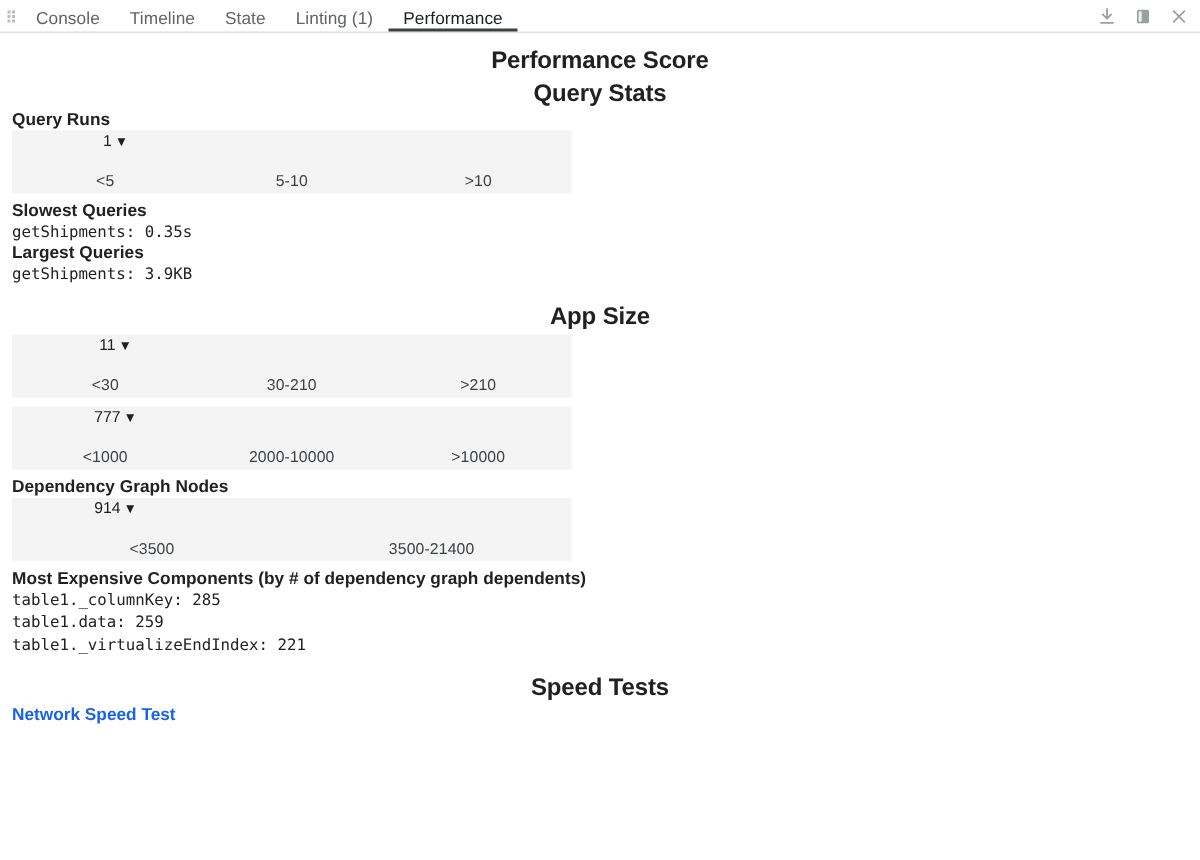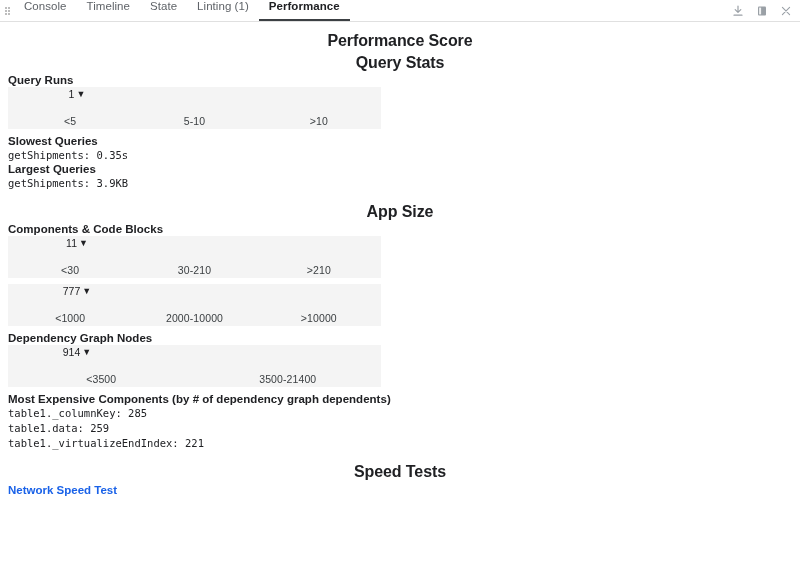--- a/index.html
+++ b/index.html
@@ -44,32 +44,32 @@
     height: 2px;
     background: #bdbdbd;
   }
   .tabs {
     display: flex;
     align-items: stretch;
     gap: 0px;
   }
   .tab {
     display: flex;
-    align-items: flex-start;
+    align-items: flex-end;
     padding: 0 10px;
     font-size: 11.5px;
     color: #5f6368;
     cursor: pointer;
     border-bottom: 2px solid transparent;
     white-space: nowrap;
     letter-spacing: 0.05px;
   }
   .tab.active {
     color: #202124;
-    font-weight: bold;
+    font-weight: normal;
     border-bottom: 2px solid #3c4043;
   }
   .toolbar-actions {
     margin-left: auto;
     display: flex;
     align-items: center;
     gap: 11px;
     padding-right: 8px;
   }
   .tb-icon {
@@ -277,21 +277,20 @@
   <div class="sub-label">Slowest Queries</div>
   <p class="mono">getShipments: 0.35s</p>
 
   <div class="sub-label">Largest Queries</div>
   <p class="mono">getShipments: 3.9KB</p>
 
   <div class="spacer-md"></div>
 
   <h2 class="section tight">App Size</h2>
 
-  <div class="sub-label">Components &amp; Code Blocks</div>
   <div class="gauge">
     <div class="gauge-marker-row">
       <div class="gauge-marker" id="m-components" style="left: 18.5%;">
         <span>11</span>
         <span class="tri">▼</span>
       </div>
     </div>
     <div class="gauge-bar">
       <div class="seg good"></div>
       <div class="seg warn"></div>

